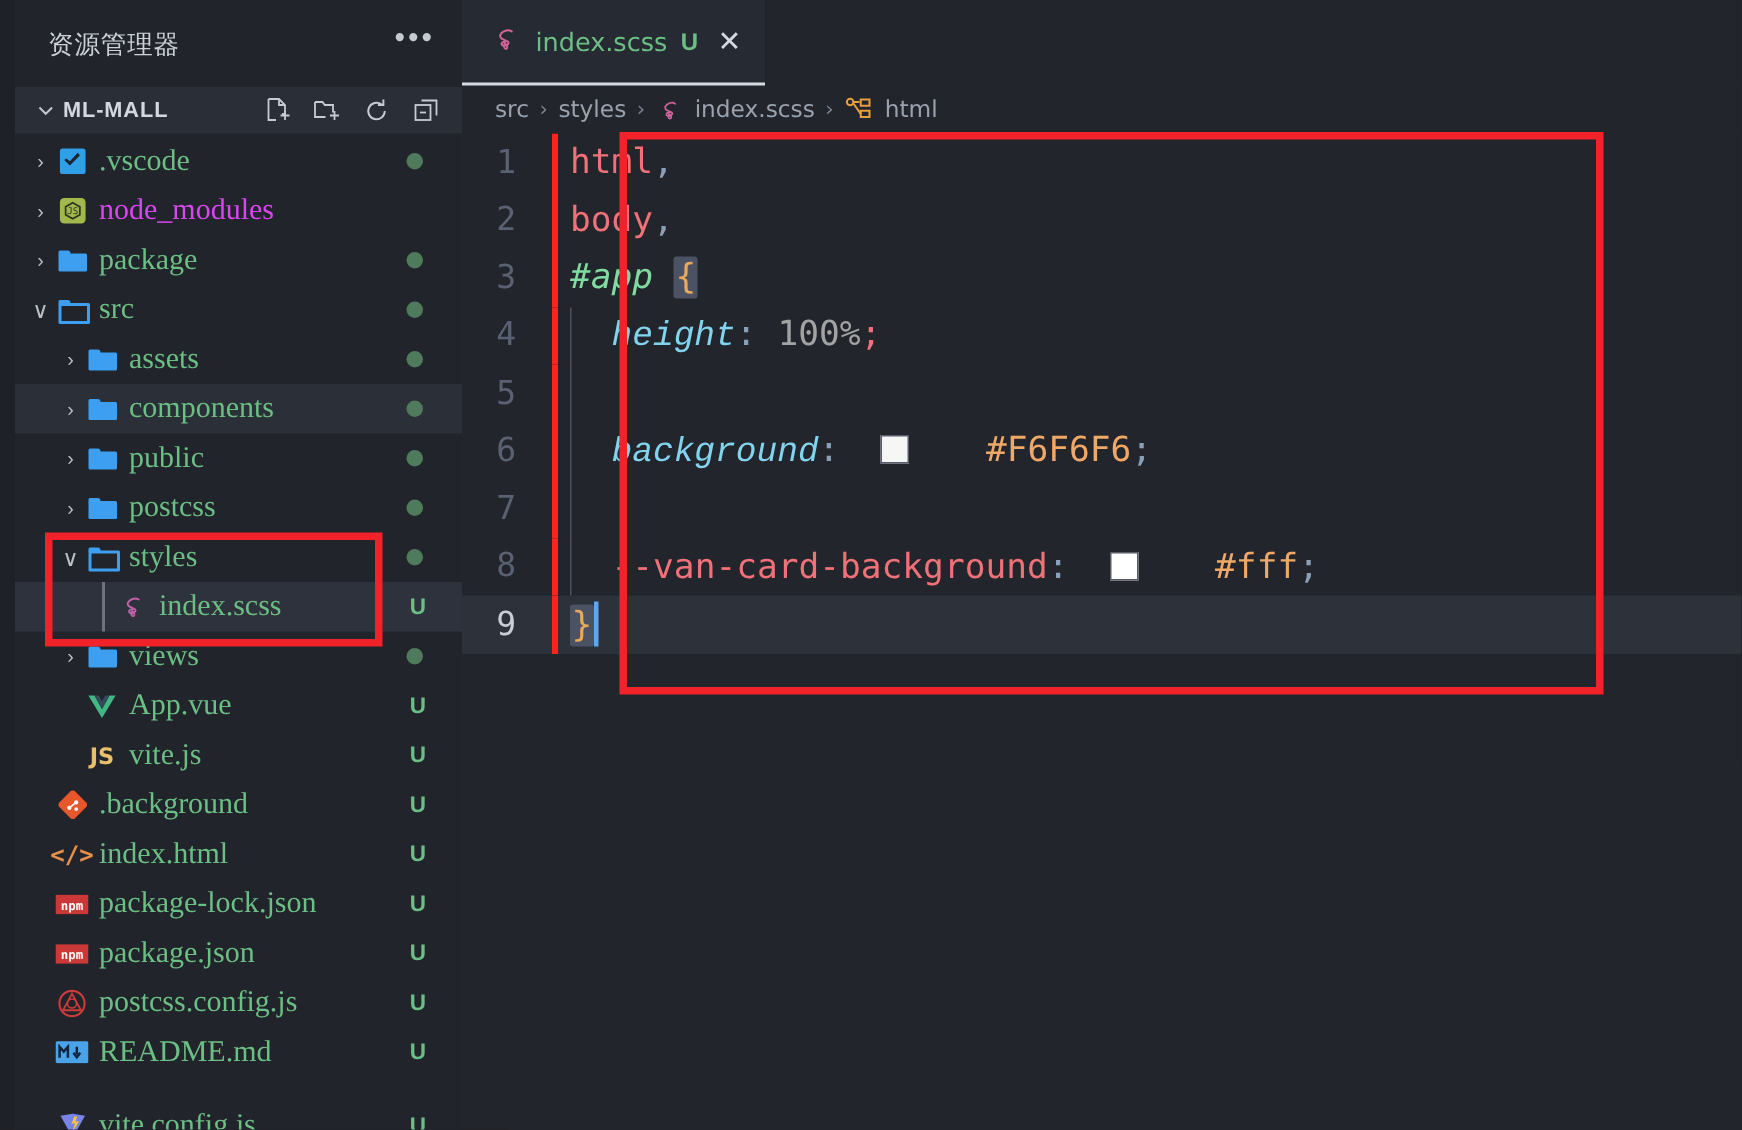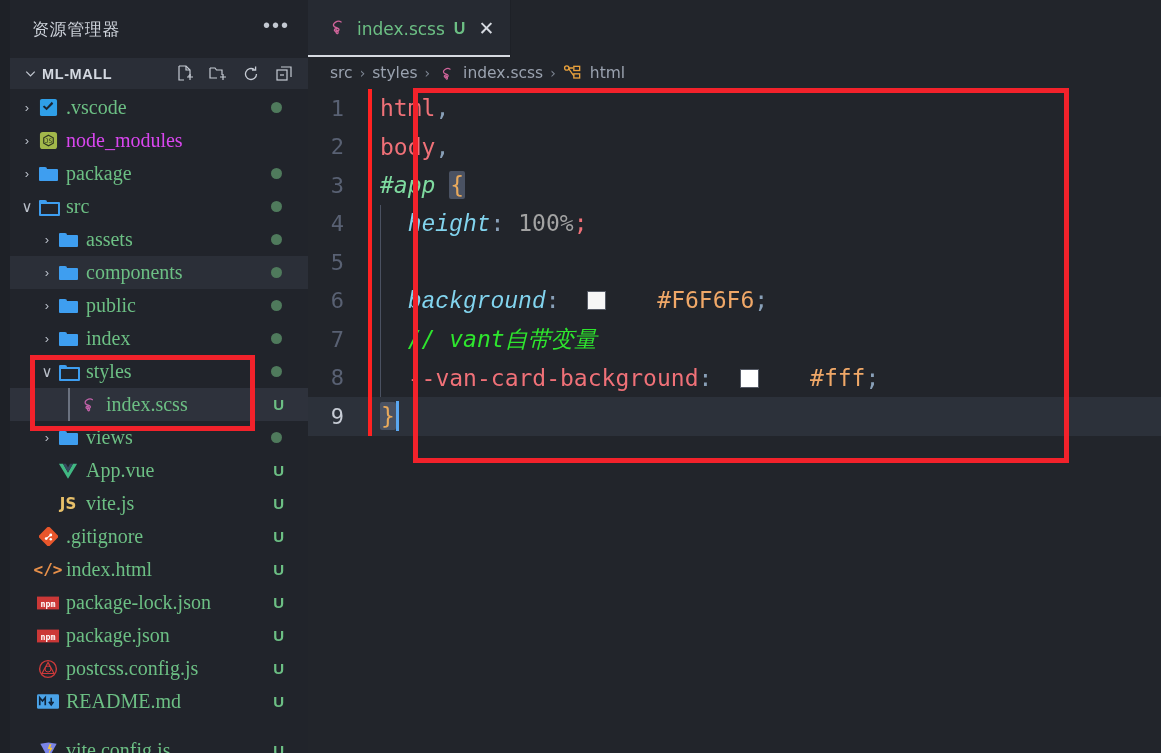--- a/index.html
+++ b/index.html
@@ -463,21 +463,21 @@
             <span class="folder-filled"></span>
           </span>
           <span class="label green">public</span>
           <span class="dot"></span>
         </div>
         <div class="row" style="padding-left: 28px;">
           <span class="twisty">›</span>
           <span class="ficon">
             <span class="folder-filled"></span>
           </span>
-          <span class="label green">index</span>
+          <span class="label green">postcss</span>
           <span class="dot"></span>
         </div>
         <div class="row" style="padding-left: 28px;">
           <span class="twisty" style="font-size: 15px;">∨</span>
           <span class="ficon">
             <span class="folder-open"></span>
           </span>
           <span class="label green">styles</span>
           <span class="dot"></span>
         </div>
@@ -524,21 +524,21 @@
           <span class="twisty"></span>
           <span class="ficon">
             <svg width="19" height="19" viewBox="0 0 20 20">
               <rect x="2.2" y="2.2" width="15.6" height="15.6" rx="2" transform="rotate(45 10 10)" fill="#e8562b"></rect>
               <circle cx="7.6" cy="12.2" r="1.5" fill="#fff"></circle>
               <circle cx="12.4" cy="8.4" r="1.5" fill="#fff"></circle>
               <circle cx="12.4" cy="13" r="1.3" fill="#fff"></circle>
               <path d="M7.6 12.2 L12.4 8.4" stroke="#fff" stroke-width="1.1"></path>
             </svg>
           </span>
-          <span class="label green">.gitignore</span>
+          <span class="label green">.background</span>
           <span class="status">U</span>
         </div>
         <div class="row" style="padding-left: 8px;">
           <span class="twisty"></span>
           <span class="ficon">
             <span style="color:#e8904a;font-weight:bold;font-size:16px;font-family:'DejaVu Sans Mono',monospace;">&lt;/&gt;</span>
           </span>
           <span class="label green">index.html</span>
           <span class="status">U</span>
         </div>
@@ -680,21 +680,20 @@
           <span class="lnum">6</span>
           <span class="gutter-mod"></span>
           <span class="indent-guide"></span>
           <span class="code-text">  <span class="t-prop">background</span><span class="t-punc">:</span>  <span class="swatch" id="sw6" style="background: rgb(246, 246, 246);"></span><span class="t-hex">#F6F6F6</span><span class="t-punc">;</span></span>
         </div>
 
         <div class="cline">
           <span class="lnum">7</span>
           <span class="gutter-mod"></span>
           <span class="indent-guide"></span>
-          <span class="code-text">  <span class="t-comment">// vant自带变量</span></span>
         </div>
 
         <div class="cline">
           <span class="lnum">8</span>
           <span class="gutter-mod"></span>
           <span class="indent-guide"></span>
           <span class="code-text">  <span class="t-var">--van-card-background</span><span class="t-punc">:</span>  <span class="swatch" id="sw8" style="background: rgb(255, 255, 255);"></span><span class="t-hex">#fff</span><span class="t-punc">;</span></span>
         </div>
 
         <div class="cline current">

